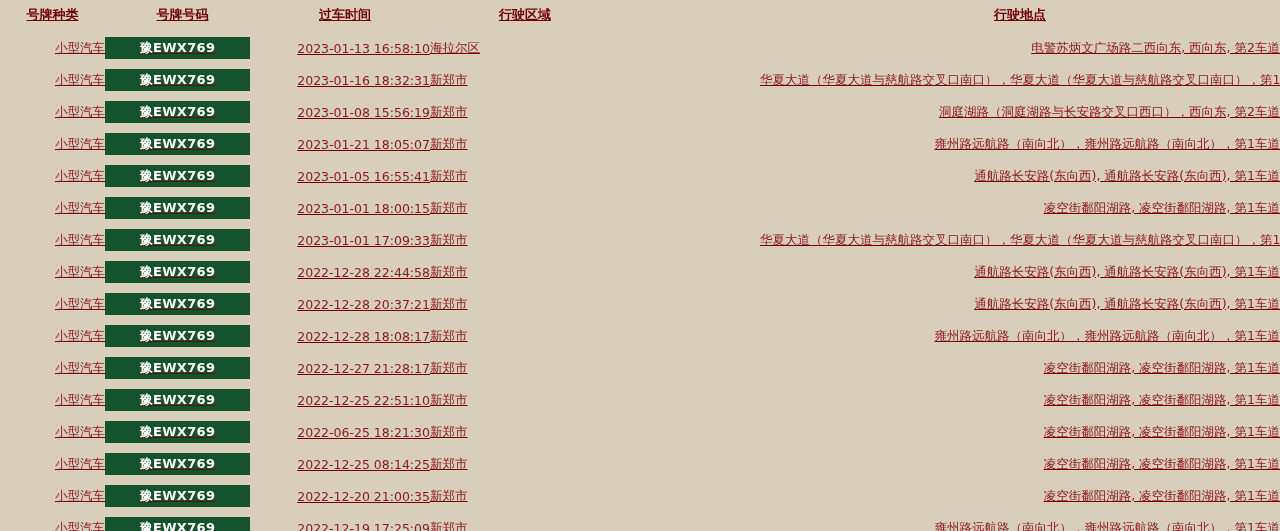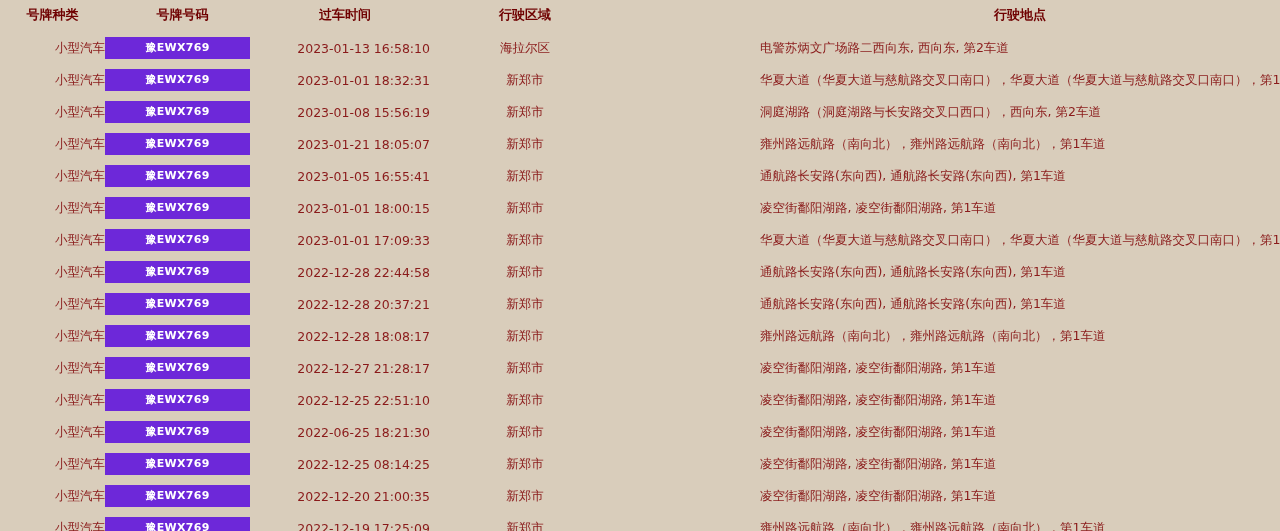--- a/index.html
+++ b/index.html
@@ -12,20 +12,21 @@
     height: 531px;
     font-family: "DejaVu Sans", "Liberation Sans", sans-serif;
     color: #7a0000;
     overflow: hidden;
   }
   .page {
     position: relative;
     width: 1280px;
     height: 531px;
     background: #d9cdbb;
+    text-decoration: underline;
   }
   table.records {
     width: 1280px;
     border-collapse: collapse;
     table-layout: fixed;
   }
   table.records th {
     font-size: 13px;
     font-weight: bold;
     color: #6f0000;
@@ -52,40 +53,40 @@
 
   td.cell-type {
     text-align: right;
     padding-left: 14px;
   }
   td.cell-plate {
     text-align: left;
   }
   .plate-chip {
     display: block;
-    background: #6d28d9;
+    background: #14532d;
     color: #ffffff;
-    font-size: 11px;
+    font-size: 13px;
     font-weight: bold;
     padding: 4px 0 4px 0;
     margin: 0 10px 0 0;
     text-align: center;
     letter-spacing: 0.3px;
     line-height: 14px;
   }
   td.cell-time {
     text-align: right;
     padding-left: 4px;
   }
   td.cell-area {
-    text-align: center;
+    text-align: left;
     padding-left: 6px;
   }
   td.cell-place {
-    text-align: left;
+    text-align: right;
     padding-left: 6px;
     color: #8a1a1a;
   }
 </style>
 </head>
 <body>
 
 <div class="page">
   <table class="records">
     <colgroup>
@@ -115,21 +116,21 @@
           <td class="cell-time">2023-01-13 16:58:10</td>
           <td class="cell-area">海拉尔区</td>
           <td></td>
           <td class="cell-place">电警苏炳文广场路二西向东, 西向东, 第2车道</td>
         </tr>
         <tr>
           <td class="cell-type">小型汽车</td>
           <td class="cell-plate">
             <span class="plate-chip">豫EWX769</span>
           </td>
-          <td class="cell-time">2023-01-01 18:32:31</td>
+          <td class="cell-time">2023-01-16 18:32:31</td>
           <td class="cell-area">新郑市</td>
           <td></td>
           <td class="cell-place">华夏大道（华夏大道与慈航路交叉口南口），华夏大道（华夏大道与慈航路交叉口南口），第1车道</td>
         </tr>
         <tr>
           <td class="cell-type">小型汽车</td>
           <td class="cell-plate">
             <span class="plate-chip">豫EWX769</span>
           </td>
           <td class="cell-time">2023-01-08 15:56:19</td>

